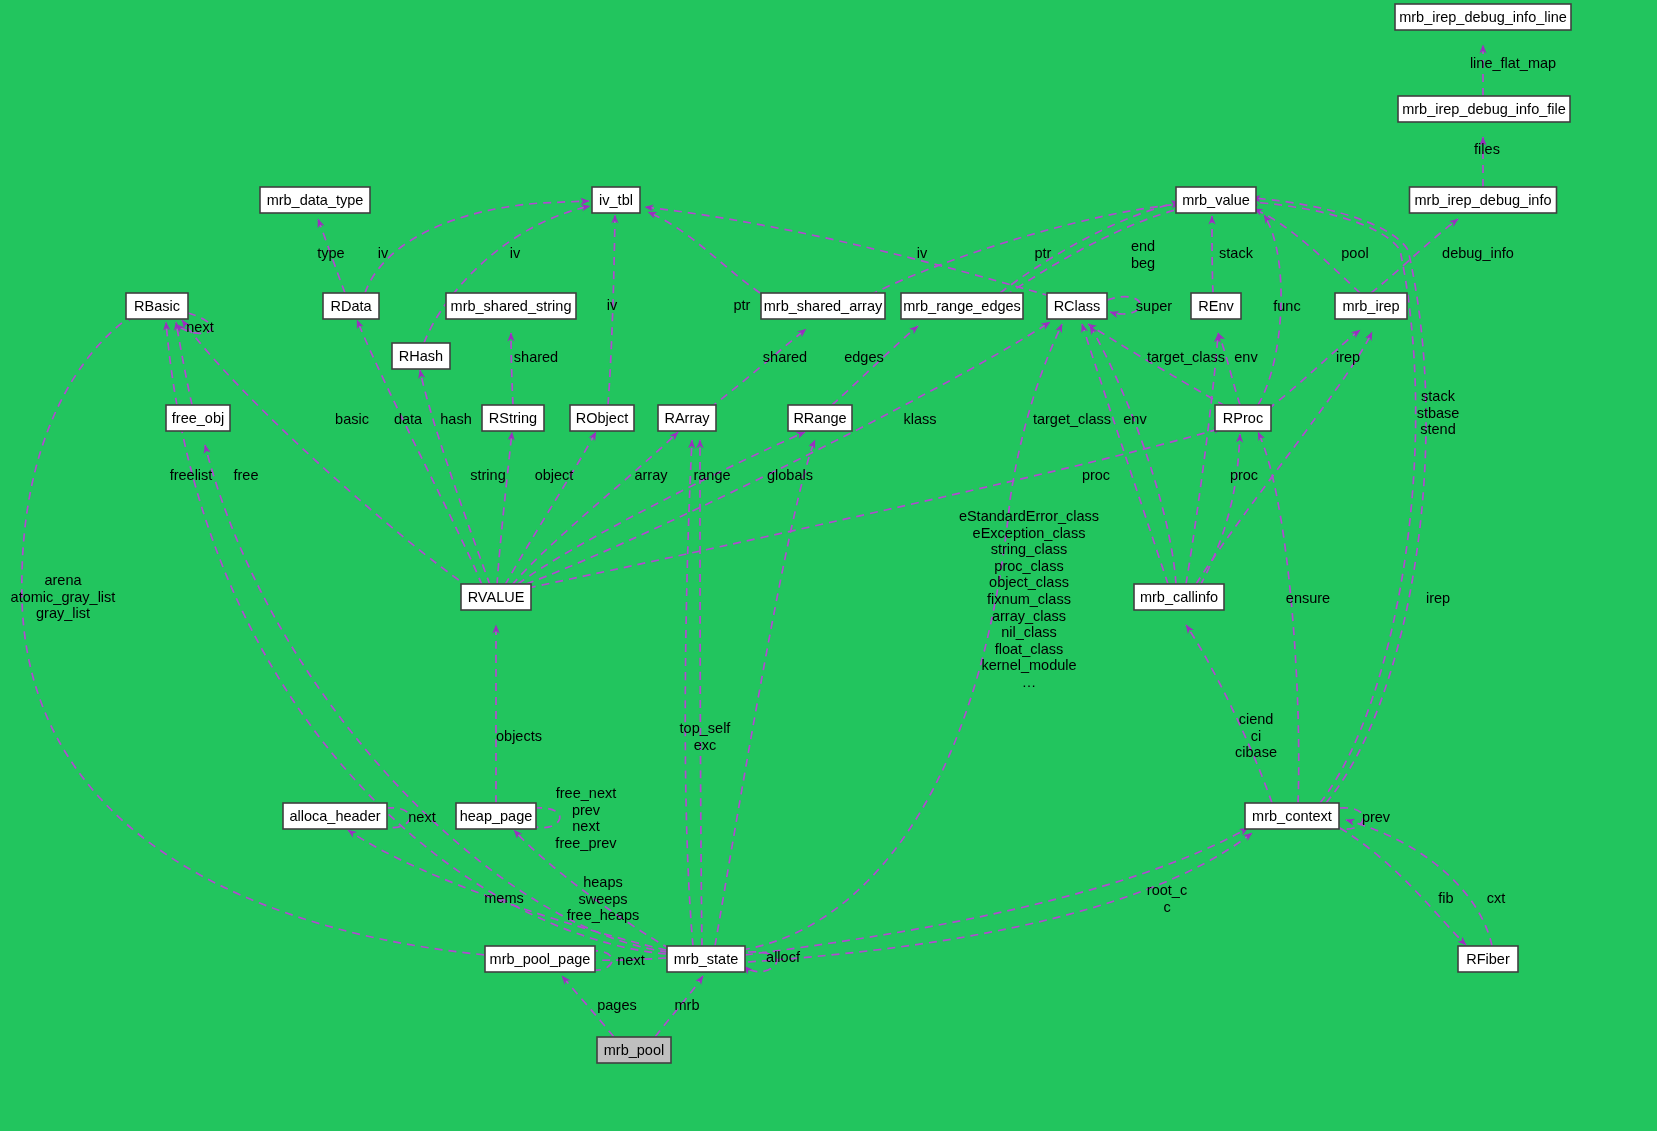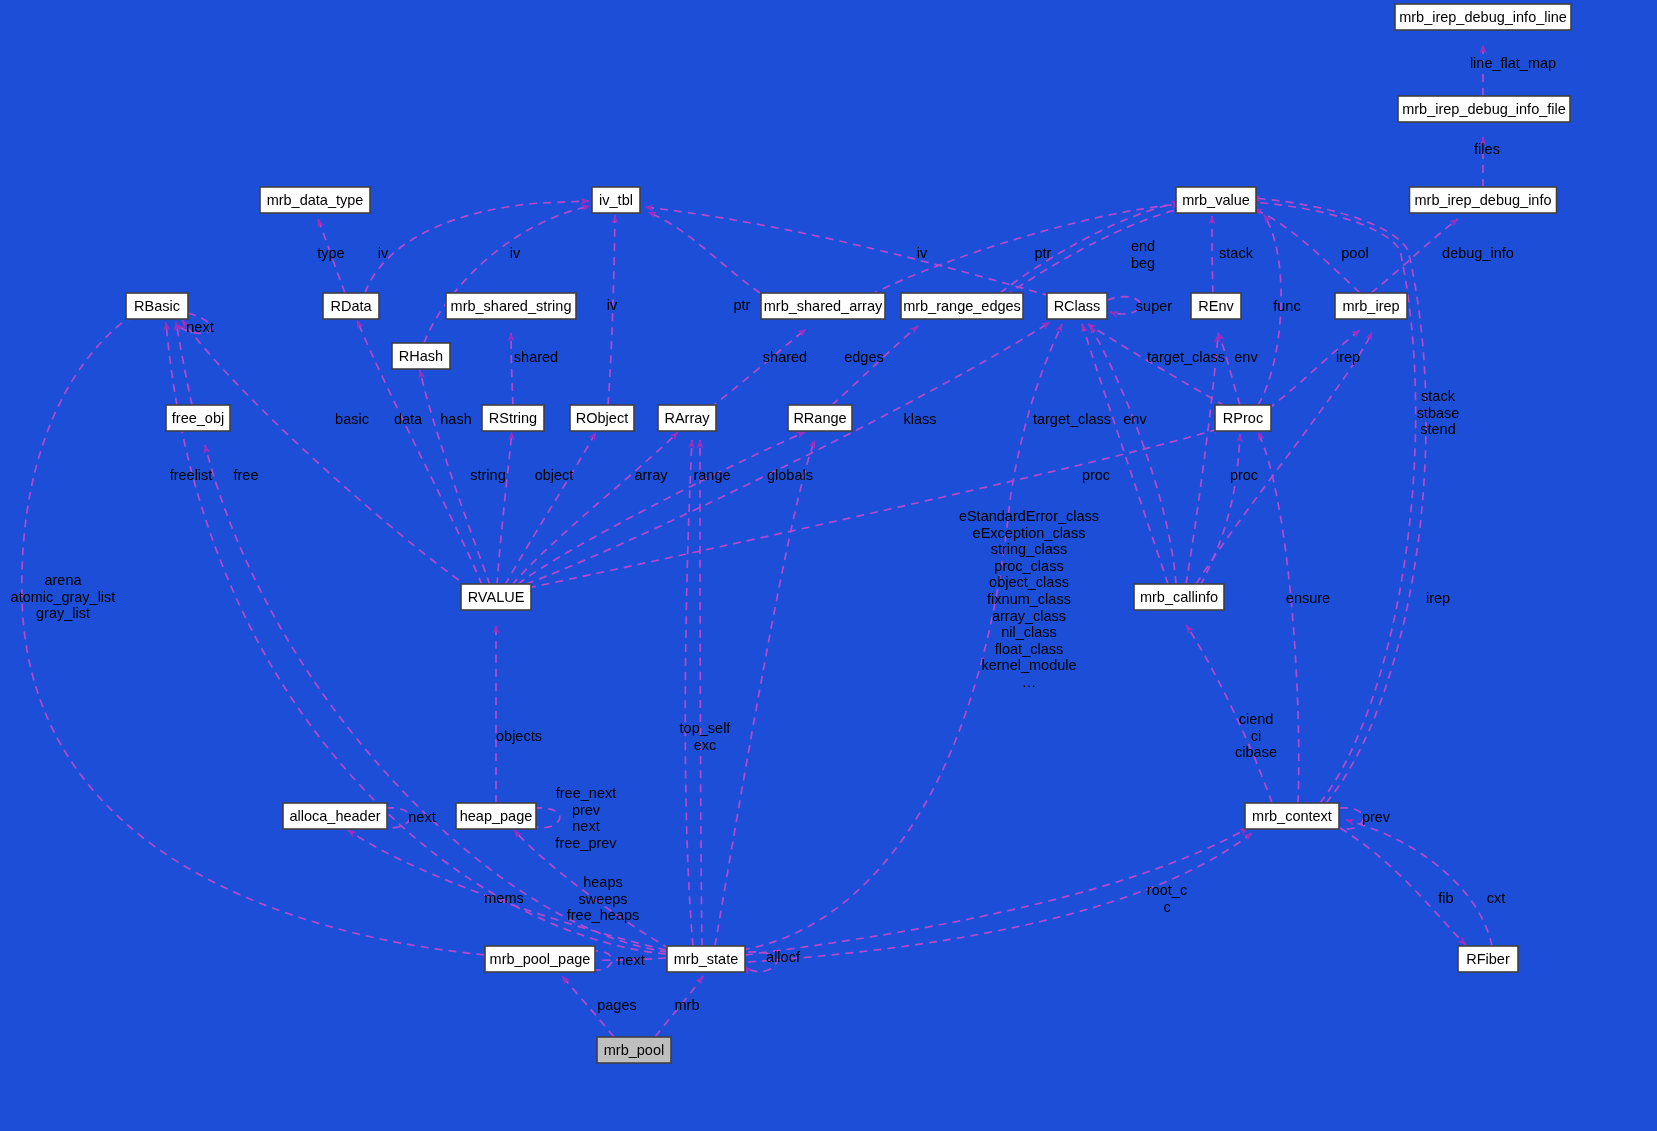--- a/index.html
+++ b/index.html
@@ -4,21 +4,21 @@
 <style>
   html, body {
     margin: 0;
     padding: 0;
     background: #ffffff;
   }
   #diagram-root {
     position: relative;
     width: 1657px;
     height: 1131px;
-    background: #1d4ed8;
+    background: #22c55e;
     font-family: "Liberation Sans", sans-serif;
     overflow: hidden;
   }
   svg#graph-canvas {
     position: absolute;
     top: 0;
     left: 0;
     width: 1657px;
     height: 1131px;
   }

